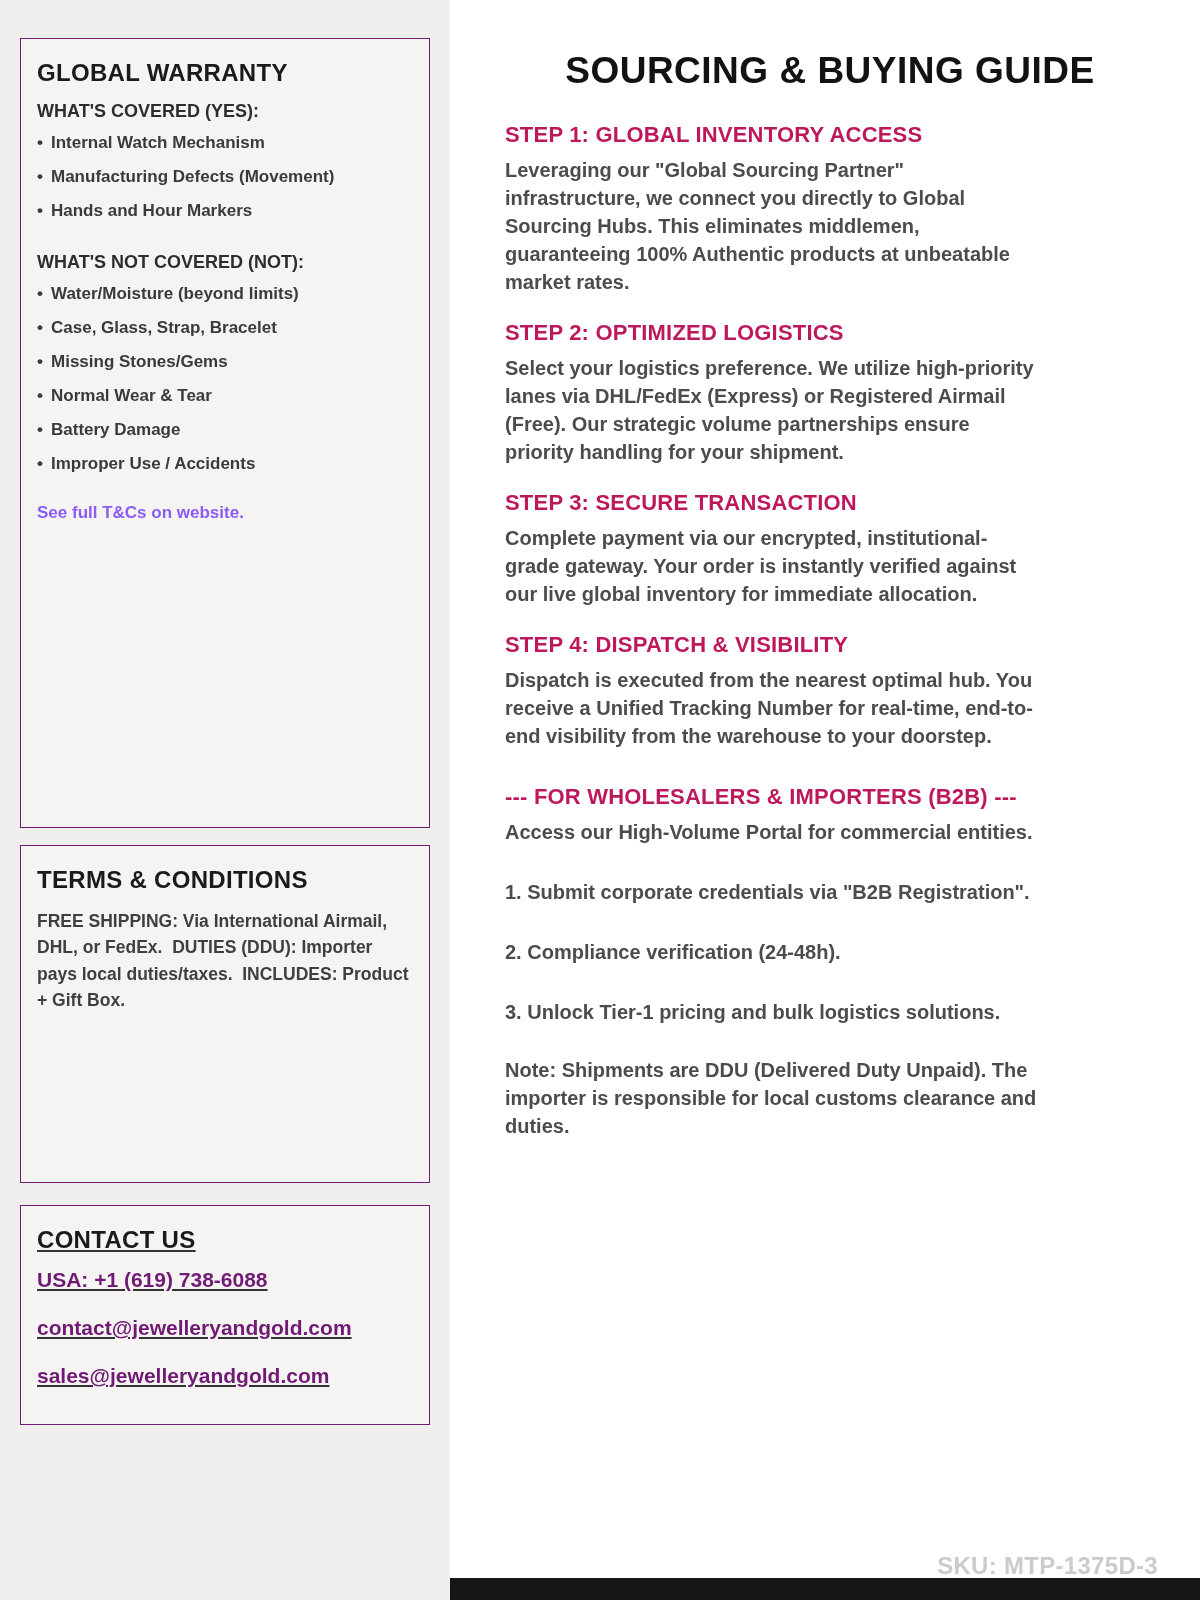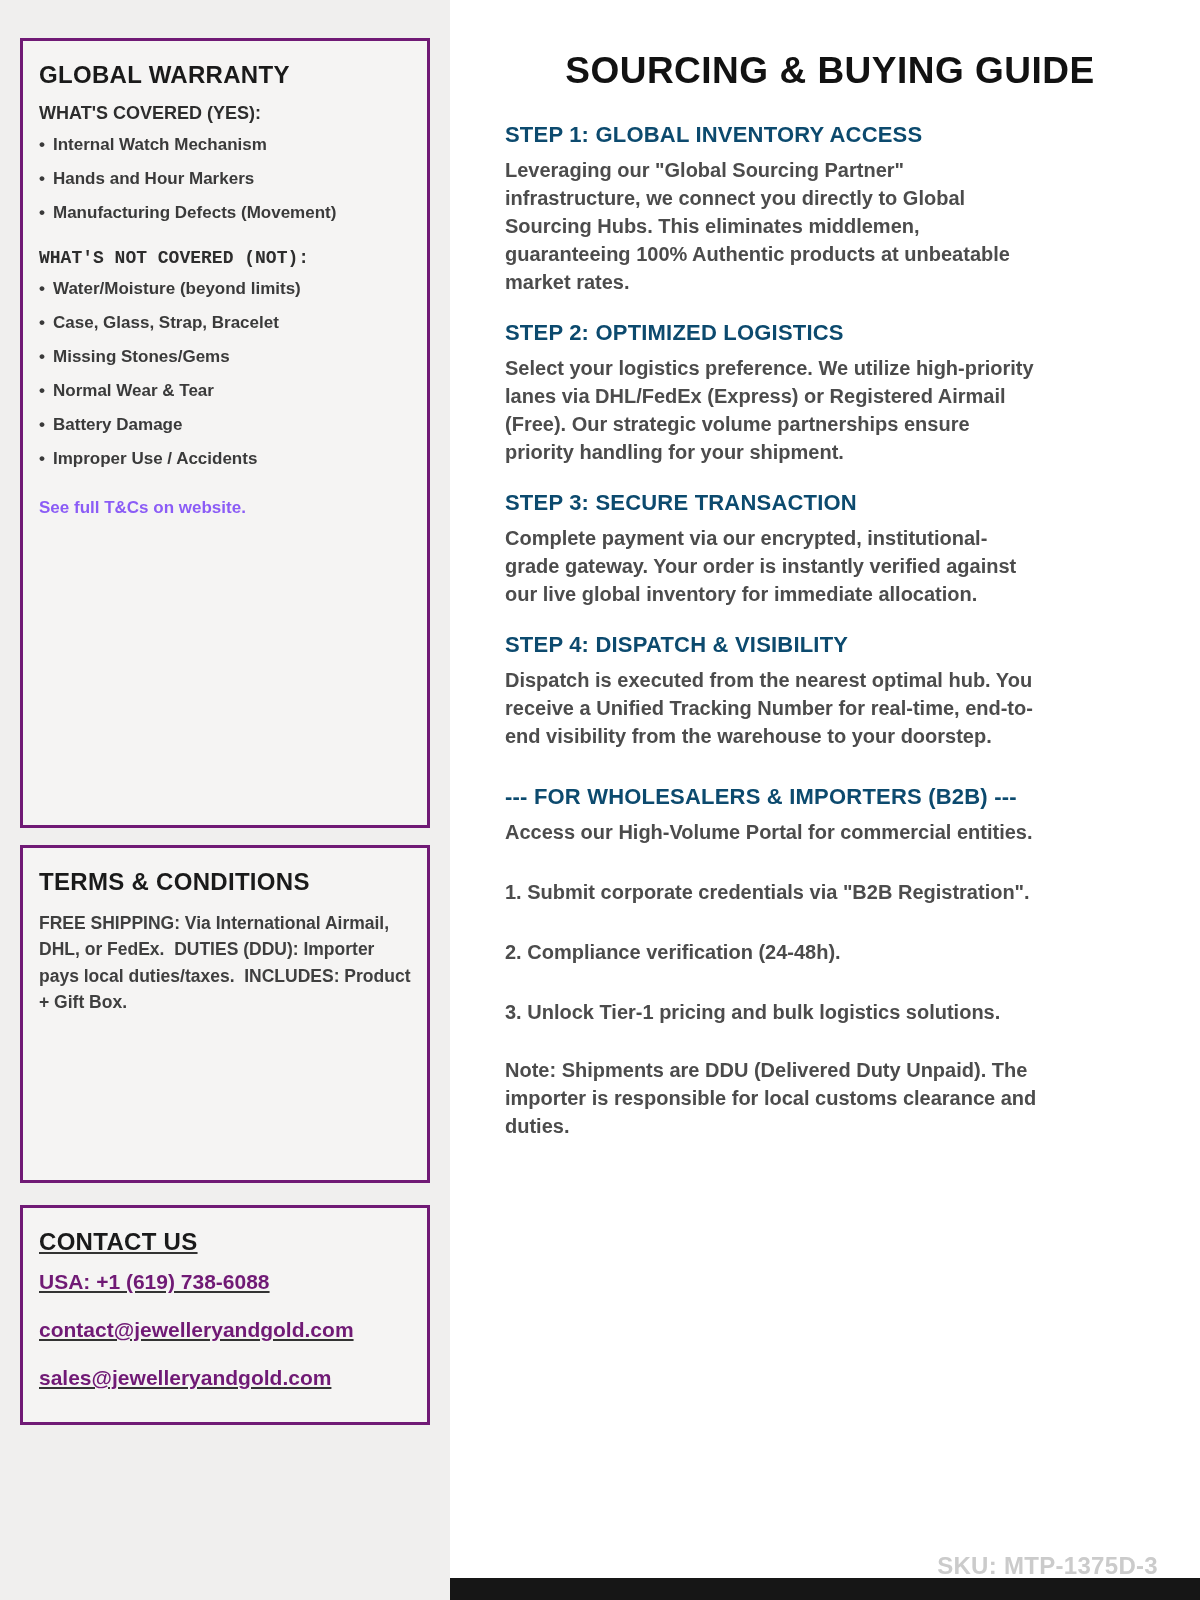--- a/index.html
+++ b/index.html
@@ -20,41 +20,41 @@
   
   .sidebar {
     position: absolute;
     left: 0; top: 0; bottom: 0;
     width: 450px;
     background: #f0efee;
     padding: 38px 20px 0 20px;
   }
   .box {
     background: #f5f4f3;
-    border: 3px solid #701a75;
+    border: 1px solid #701a75;
     padding: 16px 16px 8px 16px;
   }
   .box-warranty { height: 790px; margin-bottom: 17px; }
   .box-terms    { height: 338px; margin-bottom: 22px; }
   .box-contact  { height: 220px; text-decoration: underline; }
 
   .box h2 {
     font-size: 24px;
     font-weight: 800;
     color: #1a1a1a;
     letter-spacing: 0.3px;
     margin: 4px 0 14px 0;
   }
   .box h3 {
     font-size: 18px;
     font-weight: 700;
     color: #2d2d2d;
     margin: 12px 0 10px 0;
   }
-  .box h3.second { margin-top: 23px; font-family: Liberation Mono, monospace; }
+  .box h3.second { margin-top: 29px; }
   .box ul { list-style: none; }
   .box li {
     font-size: 17px;
     font-weight: 600;
     color: #3a3a3a;
     line-height: 1.35;
     margin-bottom: 11px;
     padding-left: 14px;
     position: relative;
   }
@@ -96,21 +96,21 @@
     text-align: center;
     font-size: 37px;
     font-weight: 800;
     letter-spacing: 0.5px;
     color: #121212;
     margin-bottom: 30px;
   }
   .step h2, .b2b h2 {
     font-size: 22px;
     font-weight: 800;
-    color: #0c4a6e;
+    color: #be185d;
     letter-spacing: 0.2px;
     margin: 24px 0 8px 0;
   }
   .step p, .b2b p {
     font-size: 20px;
     font-weight: 600;
     color: #4c4c4c;
     line-height: 1.4;
     max-width: 532px;
   }
@@ -140,22 +140,22 @@
 
 <div class="page">
 
   <aside class="sidebar">
 
     <section class="box box-warranty">
       <h2>GLOBAL WARRANTY</h2>
       <h3>WHAT'S COVERED (YES):</h3>
       <ul>
         <li>Internal Watch Mechanism</li>
+        <li>Manufacturing Defects (Movement)</li>
         <li>Hands and Hour Markers</li>
-        <li>Manufacturing Defects (Movement)</li>
       </ul>
       <h3 class="second">WHAT'S NOT COVERED (NOT):</h3>
       <ul>
         <li>Water/Moisture (beyond limits)</li>
         <li>Case, Glass, Strap, Bracelet</li>
         <li>Missing Stones/Gems</li>
         <li>Normal Wear &amp; Tear</li>
         <li>Battery Damage</li>
         <li>Improper Use / Accidents</li>
       </ul>

